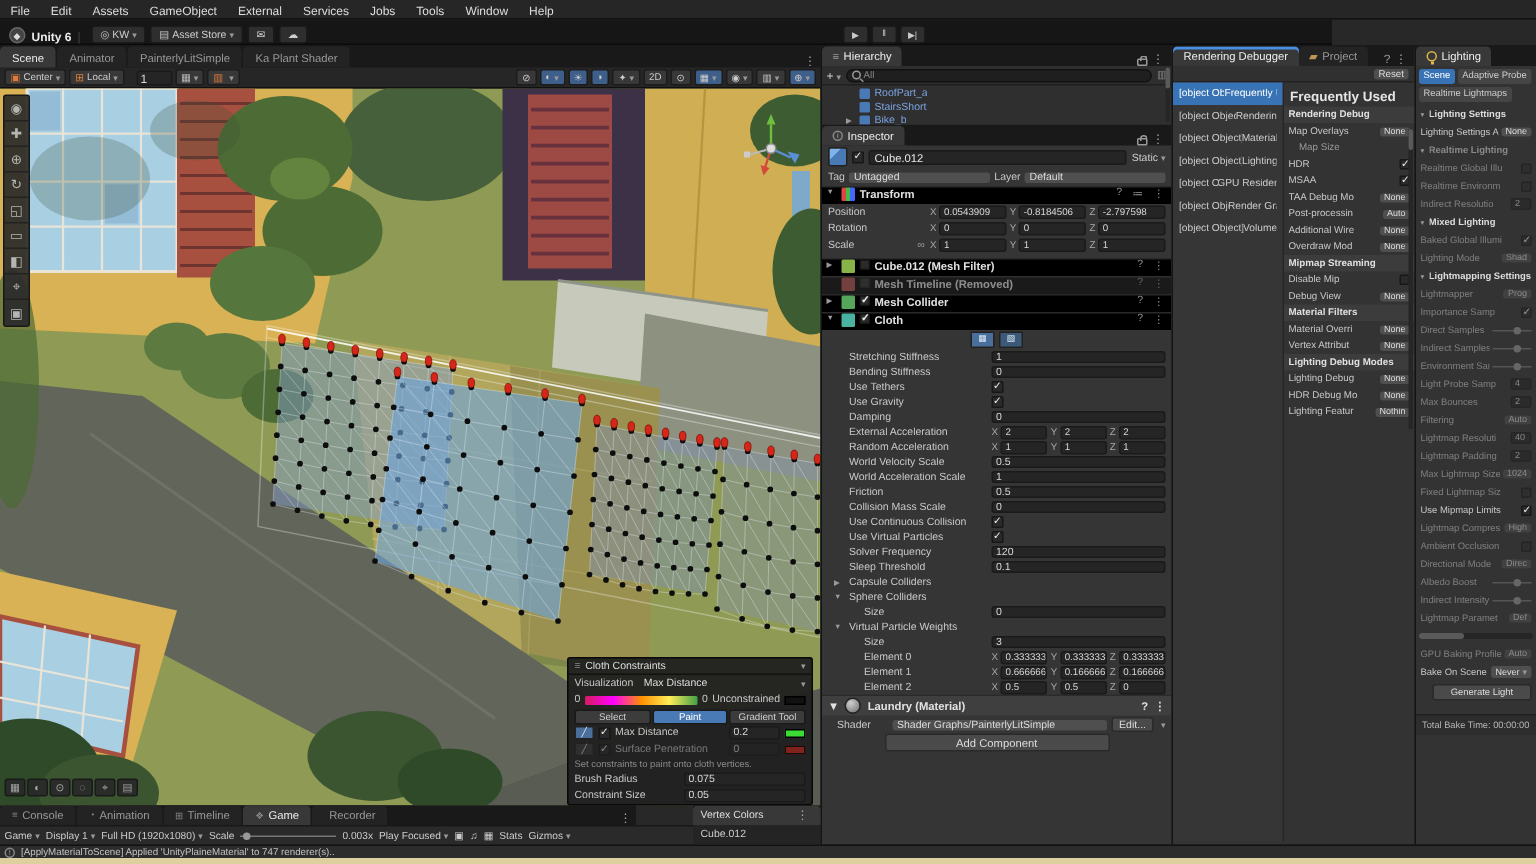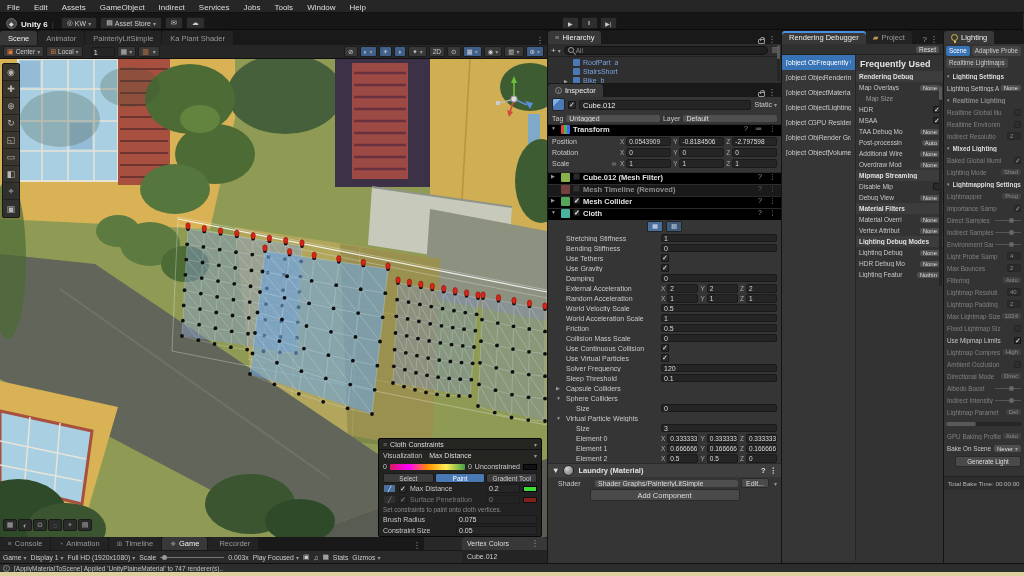--- a/index.html
+++ b/index.html
@@ -15,21 +15,21 @@
 .chip{background:#4f4f4f;border-radius:2px;padding:0 3px;color:#ddd;white-space:nowrap;overflow:hidden}
 .fieldv{background:#252525;border:1px solid #1a1a1a;border-radius:2px;padding:0 2px;color:#d8d8d8;white-space:nowrap;overflow:hidden}
 .checkbox{width:8px;height:8px;flex:none;background:#2a2a2a;border:1px solid #171717;border-radius:1px;color:#eee;font-size:7px;line-height:6px;text-align:center}
 .lock{width:7px;height:5px;border:1px solid #999;border-radius:1px;position:relative;margin-top:2px}
 .lock::before{content:"";position:absolute;left:1px;top:-3px;width:3px;height:3px;border:1px solid #999;border-bottom:none;border-radius:3px 3px 0 0}
 .mag{width:6px;height:6px;border:1px solid #999;border-radius:50%;position:relative;flex:none}
 .mag::after{content:"";position:absolute;width:3px;height:1px;background:#999;transform:rotate(45deg);left:4px;top:5px}
 
 #menubar{left:0;top:0;width:1024px;height:13px;background:#262626;gap:0;border-bottom:1px solid #111}
 #menubar .mi{padding:0 7px;color:#ddd;font-size:8px}
-#toolbar{left:0;top:13px;width:1023px;height:17px;background:#161616;border-bottom:1px solid #0a0a0a}
+#toolbar{left:0;top:13px;width:888px;height:17px;background:#161616;border-bottom:1px solid #0a0a0a}
 #toolbar .tbtn{background:#2e2e2e;border:1px solid #1a1a1a;border-radius:2px;height:12px;padding:0 5px;margin-left:3px;color:#ccc;display:flex;align-items:center;font-size:7px}
 .ulogo{width:11px;height:11px;border-radius:50%;background:#444;border:1px solid #666;margin:0 4px 0 6px;position:relative}
 .ulogo::after{content:"◆";color:#ddd;font-size:6px;position:absolute;left:2px;top:1px}
 
 #leftcol{left:0;top:30px;width:547px;height:507px;background:#191919}
 .scenetabs{height:15px;background:#191919;display:flex;align-items:flex-end}
 .stab{height:14px;display:flex;align-items:center;padding:0 8px;font-size:7.5px;color:#999;background:#232323;margin-right:1px;border-radius:3px 3px 0 0}
 .stab.active{background:#383838;color:#eee}
 .scenetb{height:14px;background:#262626;display:flex;align-items:center;padding:0 3px;gap:2px;border-bottom:1px solid #101010}
 .scenetb .sbtn{background:#383838;border:1px solid #1c1c1c;border-radius:2px;height:11px;display:flex;align-items:center;padding:0 3px;font-size:6.5px;color:#ccc}
@@ -153,21 +153,21 @@
 </style>
 </head>
 <body>
 
 <div id="menubar" class="abs flex">
   <div class="flex" style="height:13px">
     <span class="mi">File</span>
       <span class="mi">Edit</span>
       <span class="mi">Assets</span>
       <span class="mi">GameObject</span>
-      <span class="mi">Indirect</span>
+      <span class="mi">External</span>
       <span class="mi">Services</span>
       <span class="mi">Jobs</span>
       <span class="mi">Tools</span>
       <span class="mi">Window</span>
       <span class="mi">Help</span>
   </div>
 </div>
 
 <div id="toolbar" class="abs flex">
   <span class="ulogo"></span>

